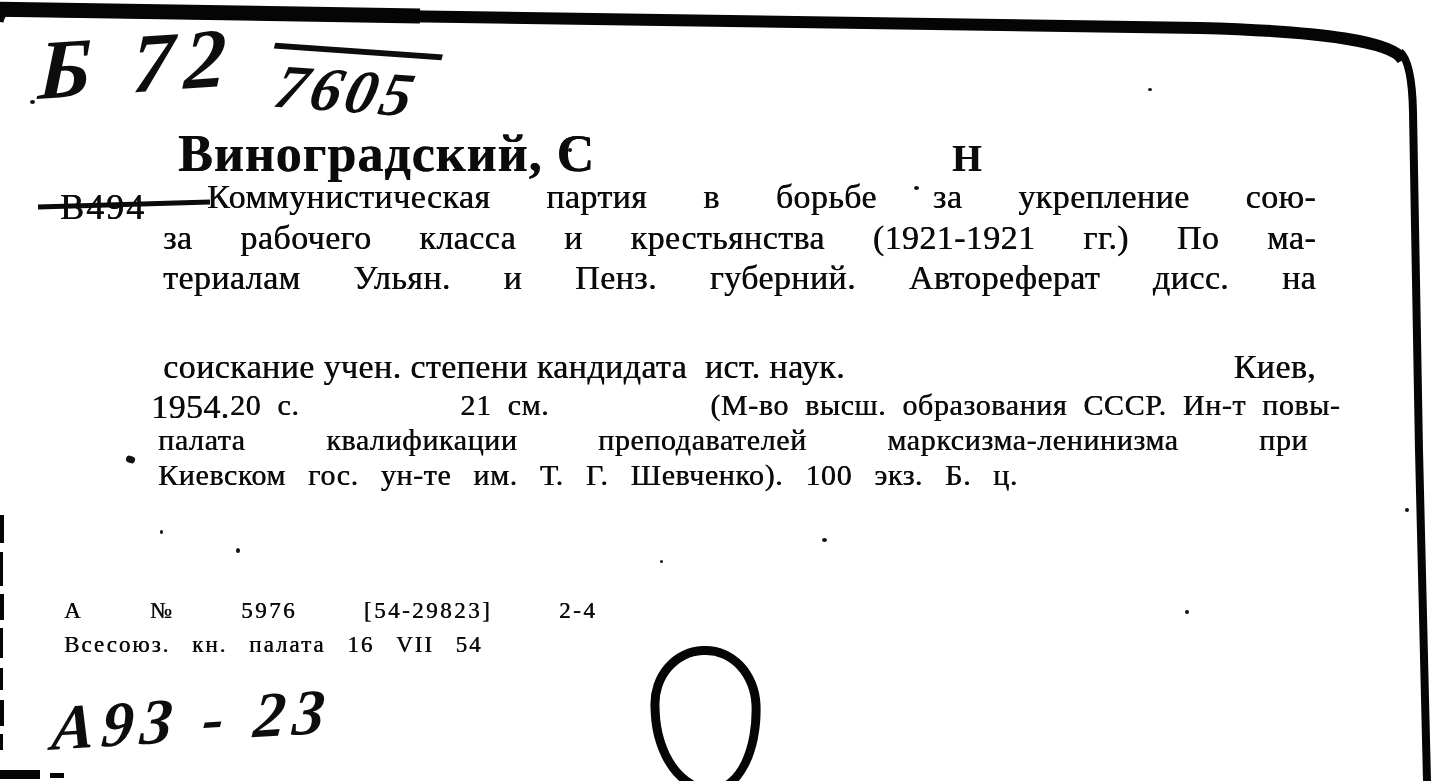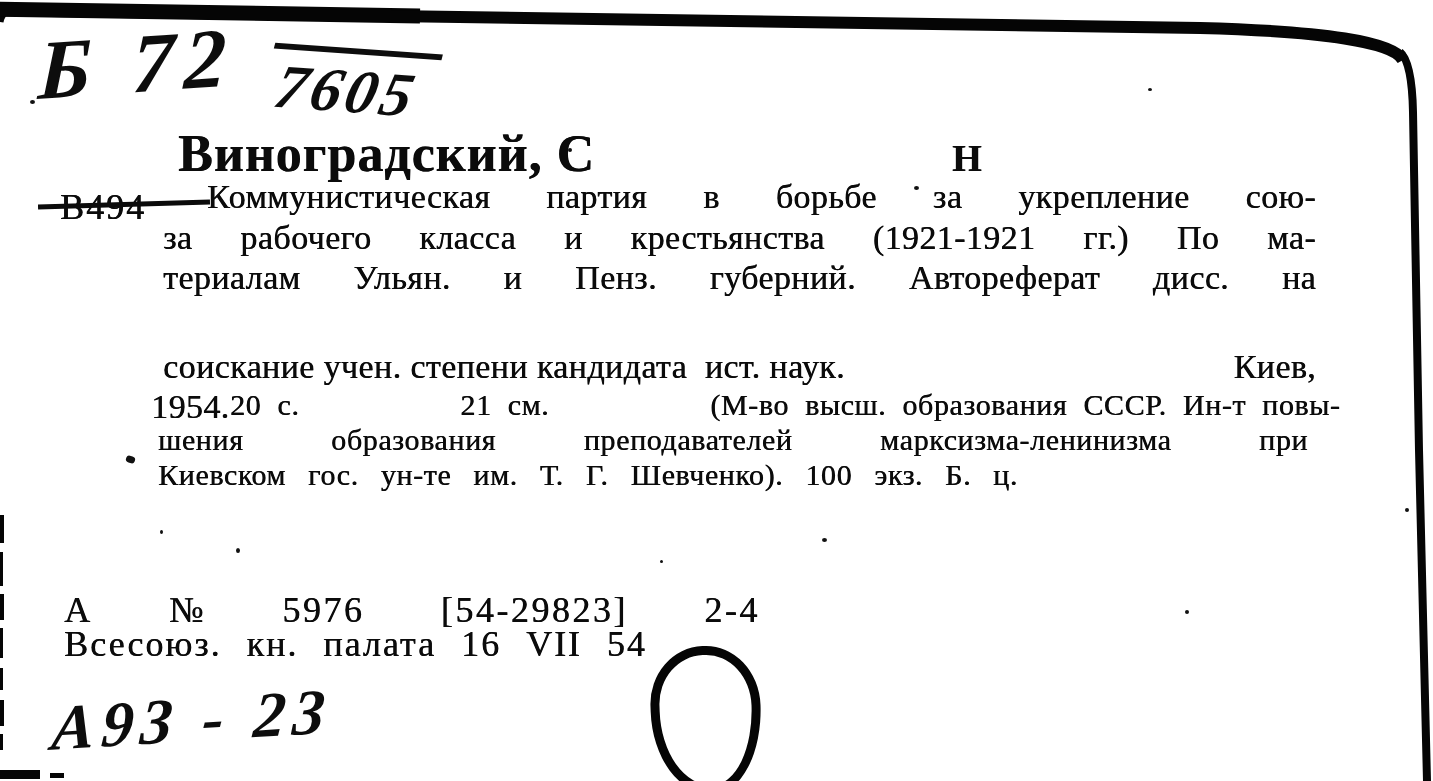--- a/index.html
+++ b/index.html
@@ -44,21 +44,21 @@
   .para .line.l4 span { white-space:pre;margin-top:48px; }
   .para .line.l5 { text-align:center; text-align-last:left; margin-left:-12px; }
 
   
   .collation { left:158px; top:387px; width:1150px; font-size:30px; line-height:35px; letter-spacing:0.6px; }
   .collation .c1 { white-space:pre; padding-left:72px; word-spacing:8px; }
   .collation .c2 { text-align:justify; text-align-last:justify; }
   .collation .c3 { word-spacing:14px; }
 
   
-  .footer { left:64px; top:594px; font-size:36px; line-height:33.5px; letter-spacing:2.5px; }
+  .footer { left:64px; top:594px; font-size:23px; line-height:33.5px; letter-spacing:2.5px; }
   .footer .pre { white-space:pre; word-spacing:14px; }
   .footer .f3 { word-spacing:14px; letter-spacing:2px; }
 
   
   .hw-bottom {
     left:52px; top:688px; font-size:64px; line-height:1;
     transform:rotate(-3.5deg) skewX(-8deg); letter-spacing:7px;
   }
 
   
@@ -103,21 +103,21 @@
     <div class="line">териалам Ульян. и Пенз. губерний. Автореферат дисс. на</div>
     <div class="line l4">
       <span>соискание учен. степени кандидата  ист. наук.</span>
       <span>Киев,</span>
     </div>
     <div class="line l5">1954.</div>
   </div>
 
   <div class="abs collation ink">
     <div class="c1">20 с.          21 см.          (М-во высш. образования СССР. Ин-т повы-</div>
-    <div class="c2">шения образования преподавателей марксизма-ленинизма при</div>
+    <div class="c2">палата квалификации преподавателей марксизма-ленинизма при</div>
     <div class="c3">Киевском гос. ун-те им. Т. Г. Шевченко). 100 экз. Б. ц.</div>
   </div>
 
   <div class="abs speck" style="left:126px; top:456px; width:9px; height:7px; transform:rotate(20deg); border-radius:40%;"></div>
 
   <div class="abs footer ink">
     <div class="pre">А   №   5976   [54-29823]   2-4</div>
     <div class="f3">Всесоюз. кн. палата 16 VII 54</div>
   </div>
 

